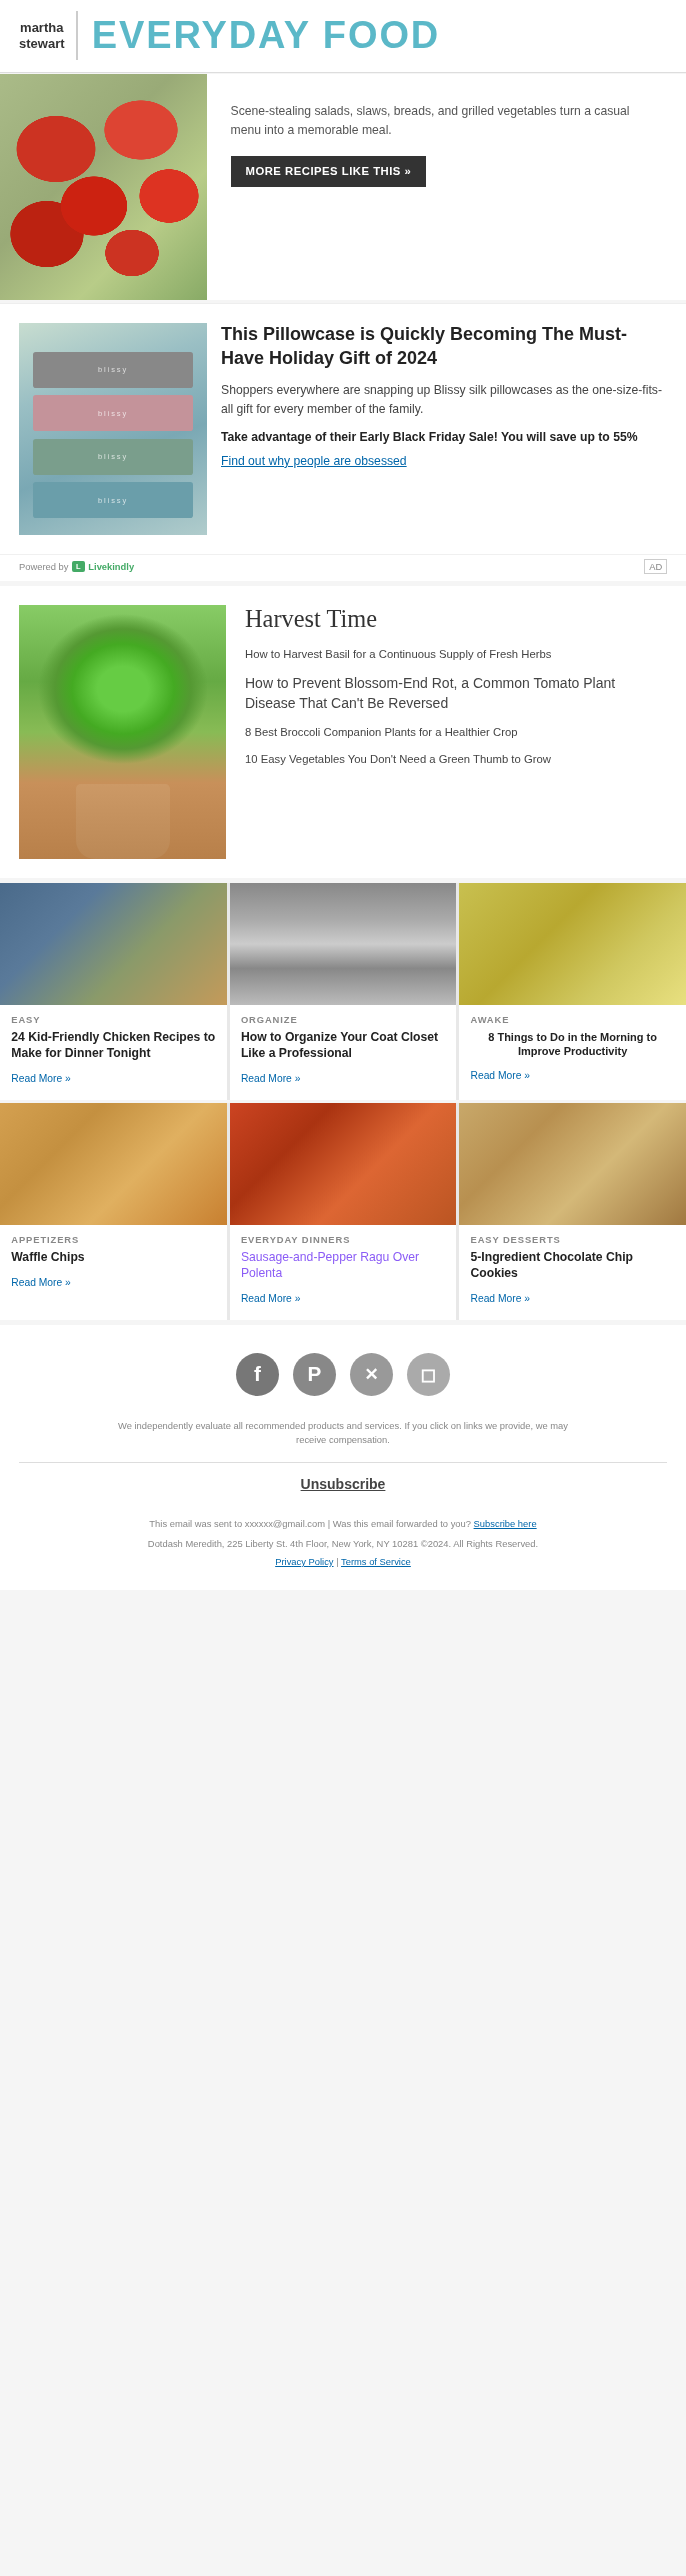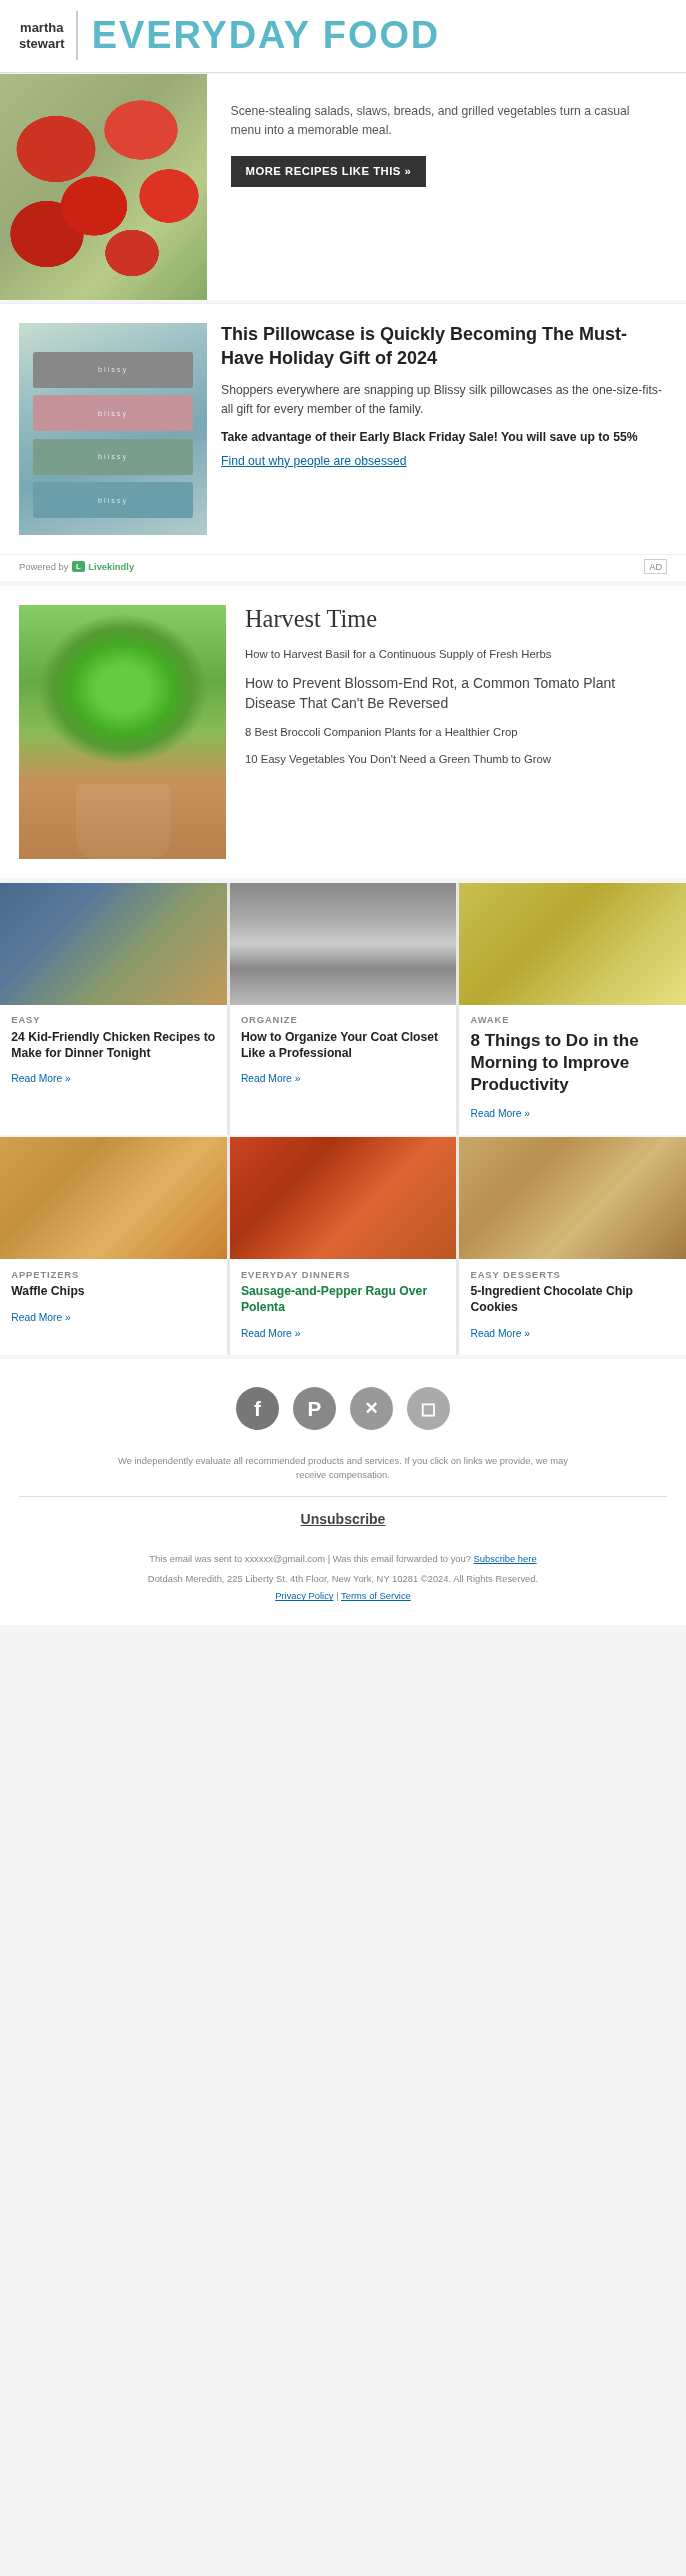--- a/index.html
+++ b/index.html
@@ -134,40 +134,40 @@
     <div style="padding:9.4px 11.3px 14px;">
       <div style="font-family:Arial,sans-serif; font-size:9.4px; font-weight:bold; color:#888; text-transform:uppercase; letter-spacing:0.9px; margin-bottom:4.7px;">ORGANIZE</div>
       <div style="font-family:Arial,sans-serif; font-size:12.2px; font-weight:bold; color:#222; line-height:1.3; margin-bottom:7.5px;">How to Organize Your Coat Closet Like a Professional</div>
       <a style="font-family:Arial,sans-serif; font-size:10.3px; color:#0066aa; text-decoration:none; cursor:pointer;">Read More »</a>
     </div>
   </div>
   <div style="flex:1; background:#ffffff; overflow:hidden;">
     <div style="width:100%; height:122px; background:linear-gradient(135deg,#c8c050 0%,#b8a830 40%,#d0c860 70%,#e8e080 100%);"></div>
     <div style="padding:9.4px 11.3px 14px;">
       <div style="font-family:Arial,sans-serif; font-size:9.4px; font-weight:bold; color:#888; text-transform:uppercase; letter-spacing:0.9px; margin-bottom:4.7px;">AWAKE</div>
-      <div style="font-family:Arial,sans-serif; font-size:17px; font-weight:bold; color:#222; line-height:1.3; margin-bottom:7.5px;">8 Things to Do in the Morning to Improve Productivity</div>
+      <div style="font-family:Arial,sans-serif; font-size:11px; font-weight:bold; color:#222; line-height:1.3; margin-bottom:7.5px;text-align:center;">8 Things to Do in the Morning to Improve Productivity</div>
       <a style="font-family:Arial,sans-serif; font-size:10.3px; color:#0066aa; text-decoration:none; cursor:pointer;">Read More »</a>
     </div>
   </div>
 </div>
 
 <div style="display:flex; gap:2.8px; margin-top:2.8px; background:#e8e8e8;">
   <div style="flex:1; background:#fff; overflow:hidden;">
     <div style="width:100%; height:122px; background:linear-gradient(135deg,#d4a050 0%,#c49040 30%,#e0b060 60%,#c88030 100%);"></div>
     <div style="padding:9.4px 11.3px 14px;">
       <div style="font-family:Arial,sans-serif; font-size:9.4px; font-weight:bold; color:#888; text-transform:uppercase; letter-spacing:0.9px; margin-bottom:4.7px;">APPETIZERS</div>
       <div style="font-family:Arial,sans-serif; font-size:12.2px; font-weight:bold; color:#222; line-height:1.3; margin-bottom:7.5px;">Waffle Chips</div>
       <a style="font-family:Arial,sans-serif; font-size:10.3px; color:#0066aa; text-decoration:none; cursor:pointer;">Read More »</a>
     </div>
   </div>
   <div style="flex:1; background:#fff; overflow:hidden;">
     <div style="width:100%; height:122px; background:linear-gradient(135deg,#cc4422 0%,#aa3311 30%,#dd6633 60%,#bb5522 100%);"></div>
     <div style="padding:9.4px 11.3px 14px;">
       <div style="font-family:Arial,sans-serif; font-size:9.4px; font-weight:bold; color:#888; text-transform:uppercase; letter-spacing:0.9px; margin-bottom:4.7px;">EVERYDAY DINNERS</div>
-      <div style="font-family:Arial,sans-serif; font-size:12.2px; font-weight:bold; color:#15803d; line-height:1.3; margin-bottom:7.5px;">Sausage-and-Pepper Ragu Over Polenta</div>
+      <div style="font-family:Arial,sans-serif; font-size:12.2px; font-weight:normal; color:#8b5cf6; line-height:1.3; margin-bottom:7.5px;">Sausage-and-Pepper Ragu Over Polenta</div>
       <a style="font-family:Arial,sans-serif; font-size:10.3px; color:#0066aa; text-decoration:none; cursor:pointer;">Read More »</a>
     </div>
   </div>
   <div style="flex:1; background:#ffffff; overflow:hidden;">
     <div style="width:100%; height:122px; background:linear-gradient(135deg,#c8a86a 0%,#b89050 30%,#d4b878 60%,#a07840 100%);"></div>
     <div style="padding:9.4px 11.3px 14px;">
       <div style="font-family:Arial,sans-serif; font-size:9.4px; font-weight:bold; color:#888; text-transform:uppercase; letter-spacing:0.9px; margin-bottom:4.7px;">EASY DESSERTS</div>
       <div style="font-family:Arial,sans-serif; font-size:12.2px; font-weight:bold; color:#222; line-height:1.3; margin-bottom:7.5px;">5-Ingredient Chocolate Chip Cookies</div>
       <a style="font-family:Arial,sans-serif; font-size:10.3px; color:#0066aa; text-decoration:none; cursor:pointer;">Read More »</a>
     </div>

